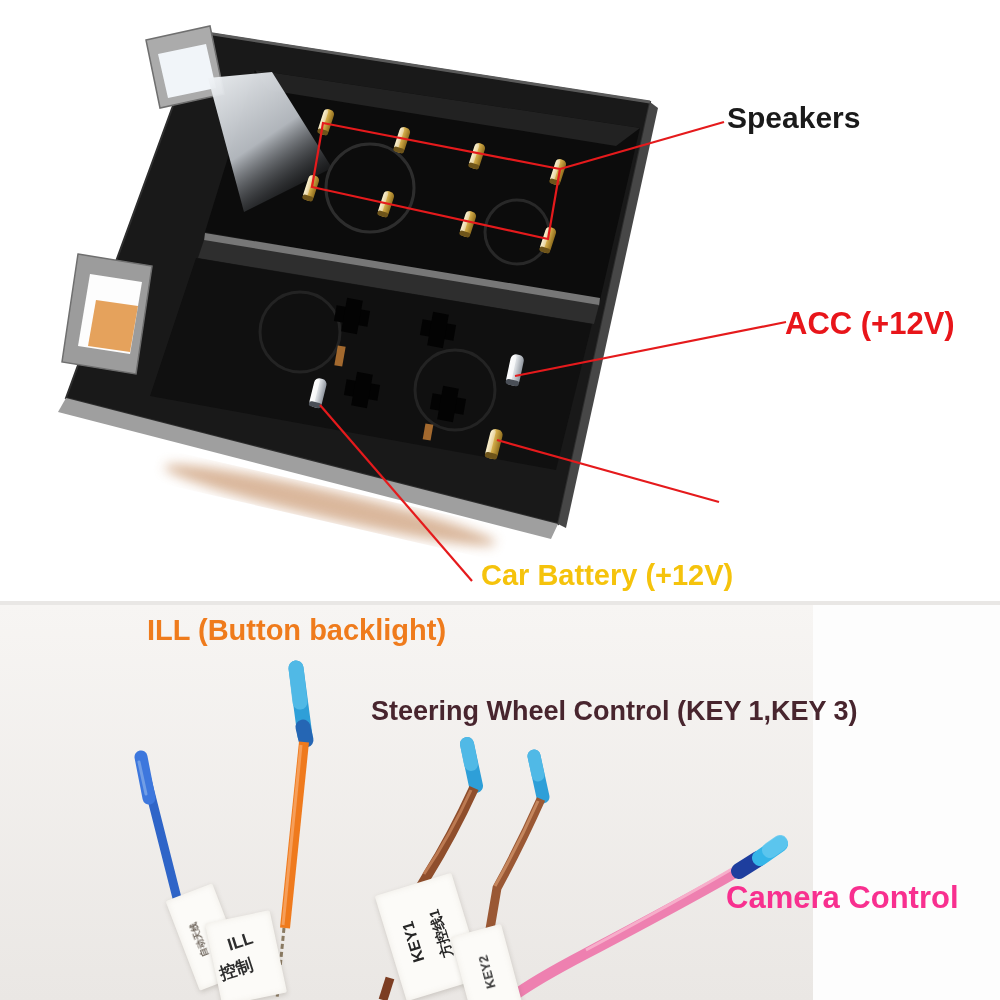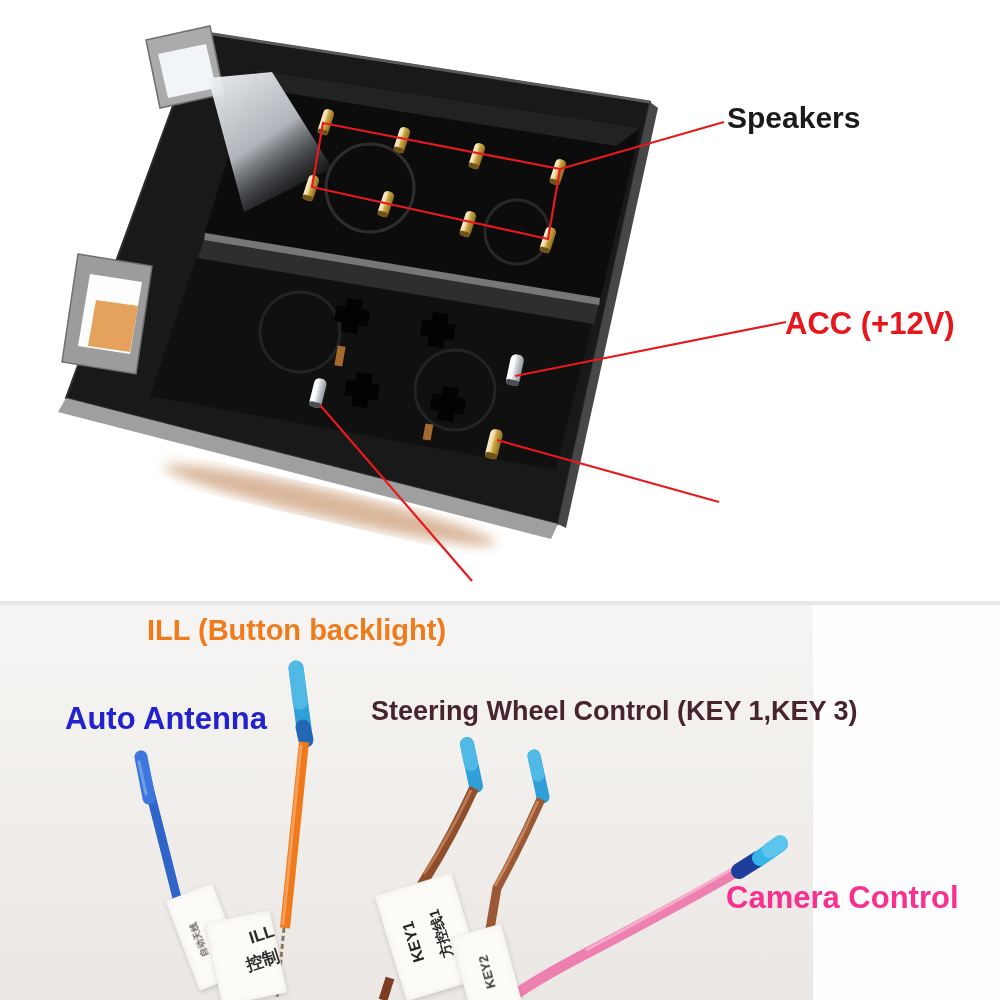--- a/index.html
+++ b/index.html
@@ -1,17 +1,17 @@
 <!DOCTYPE html>
 <html><head>
 <meta charset="utf-8">
 <style>
   html,body{margin:0;padding:0;background:#fff;}
   #stage{position:relative;width:1000px;height:1000px;overflow:hidden;background:#ffffff;
-         font-family:"Liberation Sans",sans-serif;text-align:right;}
+         font-family:"Liberation Sans",sans-serif;}
   #photo-svg{position:absolute;left:0;top:0;width:1000px;height:1000px;}
   .lbl{position:absolute;font-weight:bold;white-space:nowrap;line-height:1.1;
        font-family:"Liberation Sans",sans-serif;}
   .lbl-speakers{left:727px;top:101px;font-size:30px;color:#1a1a1a;}
   .lbl-acc{left:785px;top:307px;font-size:31px;color:#e8151a;}
   .lbl-gnd{left:730px;top:481px;font-size:30px;color:#141414;}
   .lbl-battery{left:481px;top:560px;font-size:29px;color:#f5c30c;}
   .lbl-ill{left:99px;top:615px;font-size:29px;color:#ef7b1c;margin-left:48px;}
   .lbl-antenna{left:65px;top:702px;font-size:31px;color:#2323cd;}
   .lbl-steering{left:371px;top:697px;font-size:27px;color:#48252e;}
@@ -193,22 +193,22 @@
       <polygon points="323,123 560,169 548,239 312,187"></polygon>
       <line x1="560" y1="169" x2="724" y2="122"></line>
       <line x1="515" y1="376" x2="786" y2="322"></line>
       <line x1="497" y1="440" x2="719" y2="502"></line>
       <line x1="320" y1="405" x2="472" y2="581"></line>
     </g>
   </svg>
 
   <div class="lbl lbl-speakers">Speakers</div>
   <div class="lbl lbl-acc">ACC (+12V)</div>
+  <div class="lbl lbl-battery">Car Battery (+12V)</div>
   <div class="lbl lbl-ill">ILL (Button backlight)</div>
-  <div class="lbl lbl-antenna">Auto Antenna</div>
   <div class="lbl lbl-steering">Steering Wheel Control (KEY 1,KEY 3)</div>
   <div class="lbl lbl-camera">Camera Control</div>
 
   <div class="tag tag-antenna">
     <span class="vcol c1">自动天线</span>
     <span class="vcol c2">控制</span>
   </div>
   <div class="tag tag-ill">
     <span class="line1">ILL</span>
     <span class="line2">控制</span>

